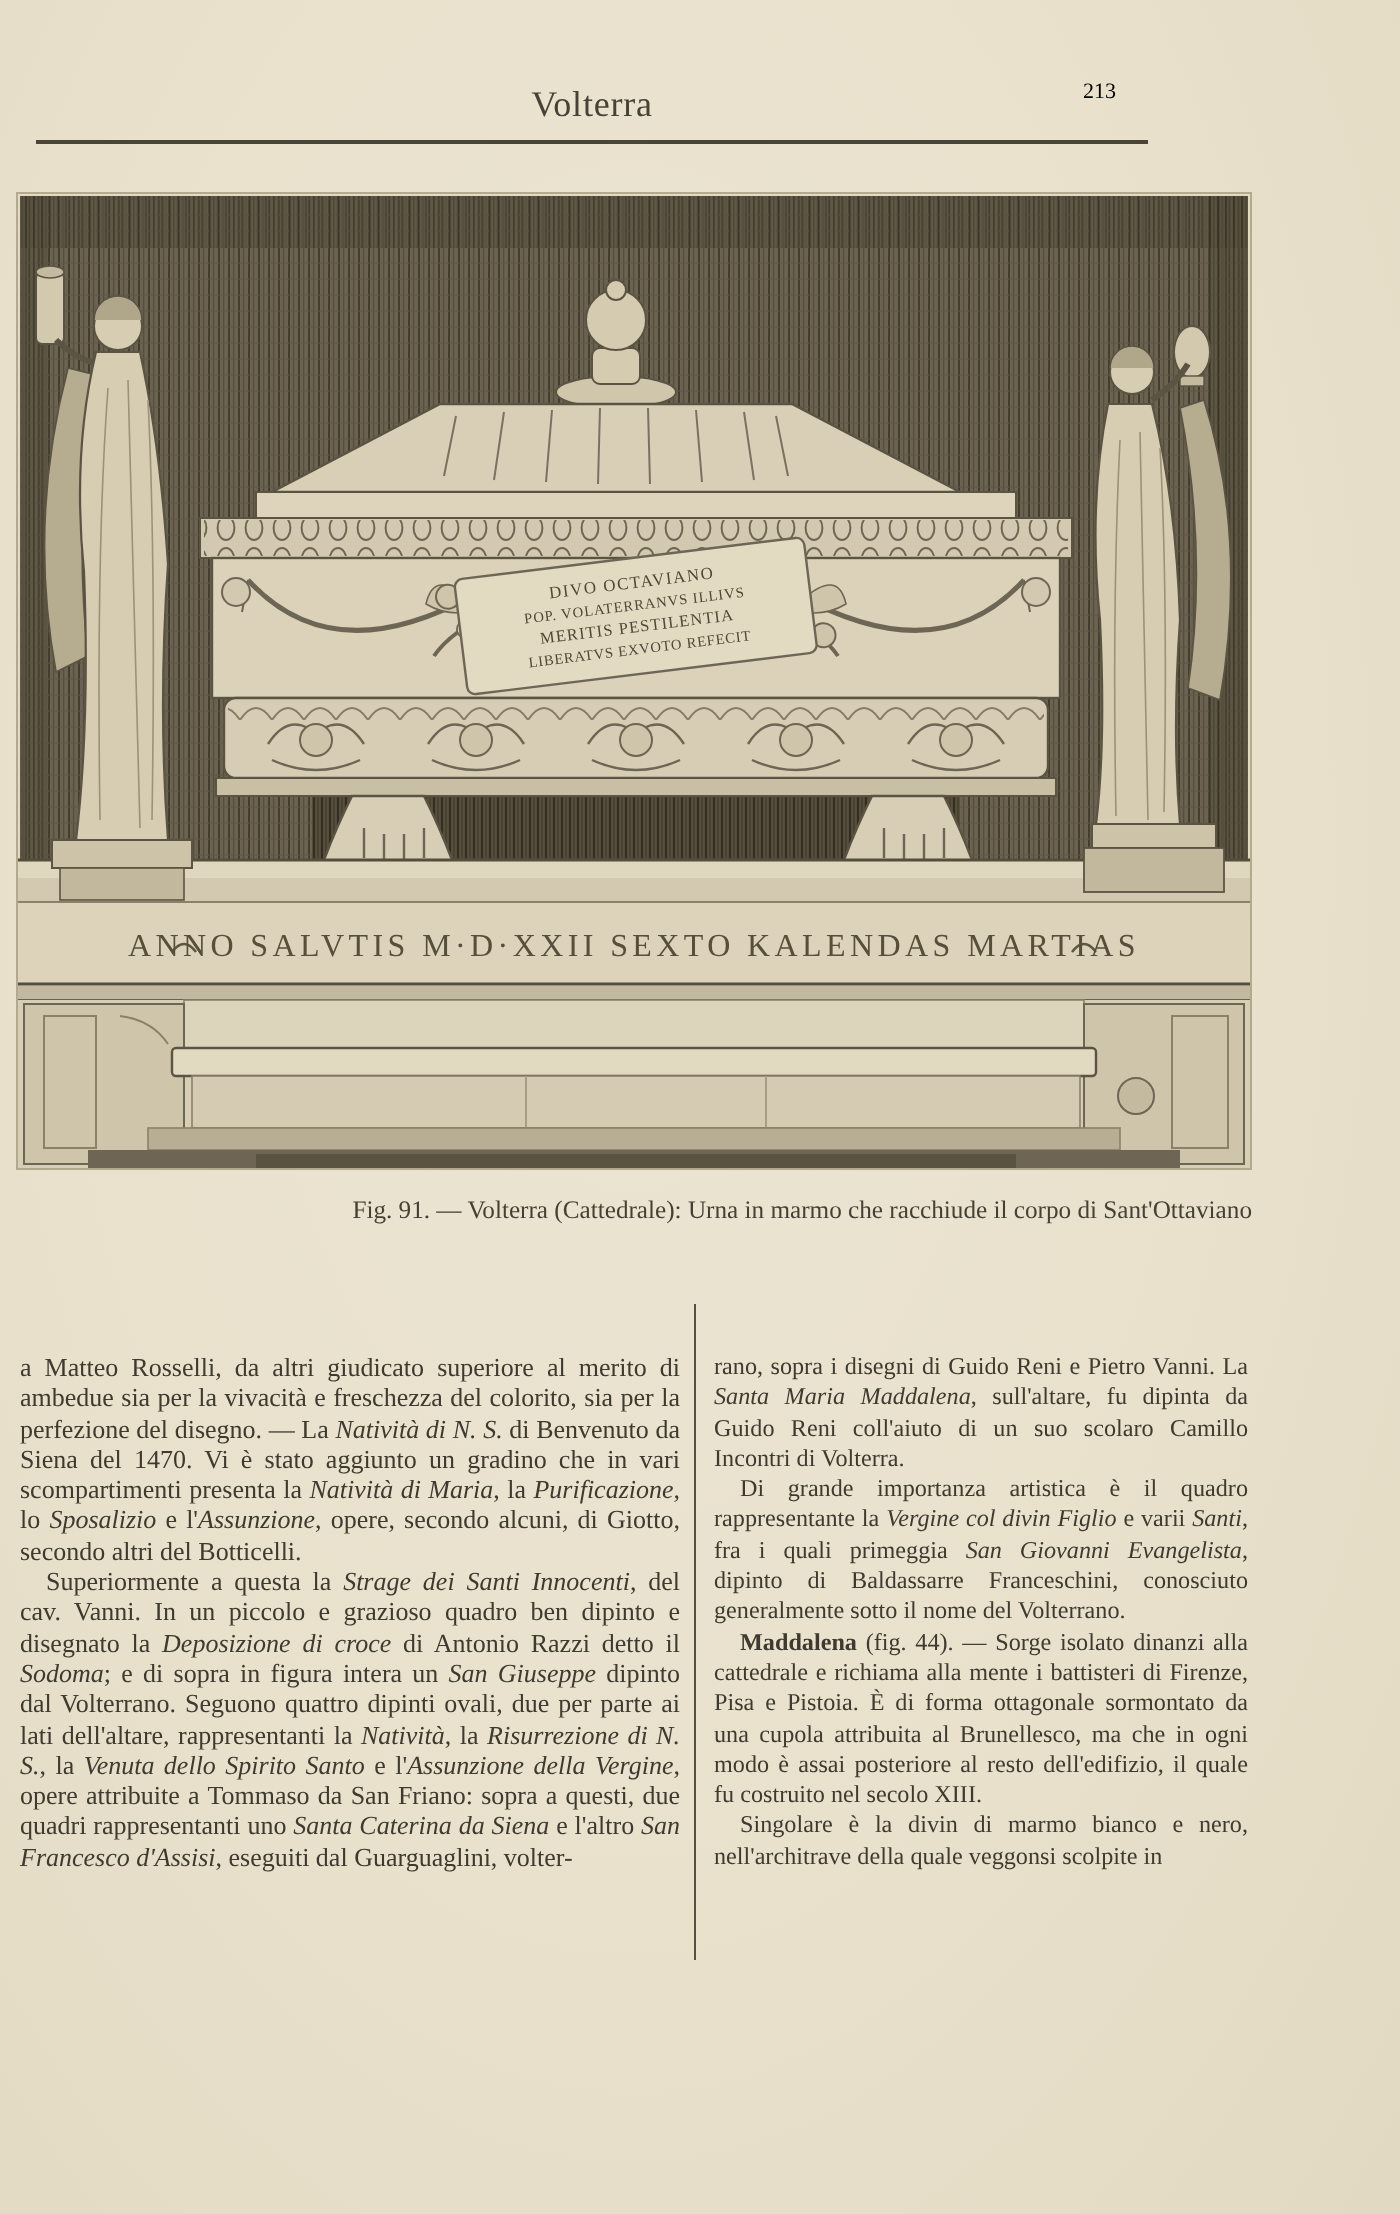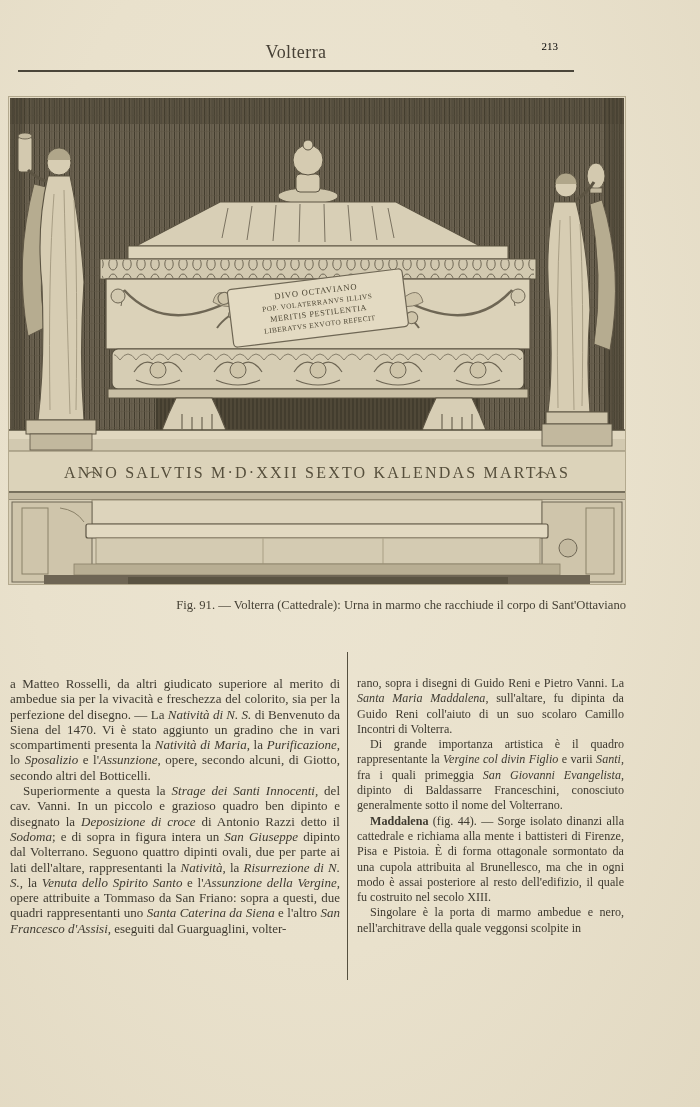--- a/index.html
+++ b/index.html
@@ -225,14 +225,14 @@
 
 <div class="col col-left">
     <p class="par"><span>a Matteo Rosselli, da altri giudicato superiore al merito di ambedue sia per la vivacità e freschezza del colorito, sia per la perfezione del disegno. — La </span><span class="it">Natività di N. S.</span><span> di Benvenuto da Siena del 1470. Vi è stato aggiunto un gradino che in vari scompartimenti presenta la </span><span class="it">Natività di Maria</span><span>, la </span><span class="it">Purificazione</span><span>, lo </span><span class="it">Sposalizio</span><span> e l'</span><span class="it">Assunzione</span><span>, opere, secondo alcuni, di Giotto, secondo altri del Botticelli.</span></p>
     <p class="par ind"><span>Superiormente a questa la </span><span class="it">Strage dei Santi Innocenti</span><span>, del cav. Vanni. In un piccolo e grazioso quadro ben dipinto e disegnato la </span><span class="it">Deposizione di croce</span><span> di Antonio Razzi detto il </span><span class="it">Sodoma</span><span>; e di sopra in figura intera un </span><span class="it">San Giuseppe</span><span> dipinto dal Volterrano. Seguono quattro dipinti ovali, due per parte ai lati dell'altare, rappresentanti la </span><span class="it">Natività</span><span>, la </span><span class="it">Risurrezione di N. S.</span><span>, la </span><span class="it">Venuta dello Spirito Santo</span><span> e l'</span><span class="it">Assunzione della Vergine</span><span>, opere attribuite a Tommaso da San Friano: sopra a questi, due quadri rappresentanti uno </span><span class="it">Santa Caterina da Siena</span><span> e l'altro </span><span class="it">San Francesco d'Assisi</span><span>, eseguiti dal Guarguaglini, volter-</span></p>
   </div>
 <div class="col-divider"></div>
 <div class="col col-right">
     <p class="par"><span>rano, sopra i disegni di Guido Reni e Pietro Vanni. La </span><span class="it">Santa Maria Maddalena</span><span>, sull'altare, fu dipinta da Guido Reni coll'aiuto di un suo scolaro Camillo Incontri di Volterra.</span></p>
     <p class="par ind"><span>Di grande importanza artistica è il quadro rappresentante la </span><span class="it">Vergine col divin Figlio</span><span> e varii </span><span class="it">Santi</span><span>, fra i quali primeggia </span><span class="it">San Giovanni Evangelista</span><span>, dipinto di Baldassarre Franceschini, conosciuto generalmente sotto il nome del Volterrano.</span></p>
     <p class="par ind"><span class="bd">Maddalena</span><span> (fig. 44). — Sorge isolato dinanzi alla cattedrale e richiama alla mente i battisteri di Firenze, Pisa e Pistoia. È di forma ottagonale sormontato da una cupola attribuita al Brunellesco, ma che in ogni modo è assai posteriore al resto dell'edifizio, il quale fu costruito nel secolo XIII.</span></p>
-    <p class="par ind"><span>Singolare è la porta di marmo ambedue e nero, nell'architrave della quale veggonsi scolpite in</span></p>
+    <p class="par ind"><span>Singolare è la divin di marmo bianco e nero, nell'architrave della quale veggonsi scolpite in</span></p>
   </div>
 
 </body></html>

